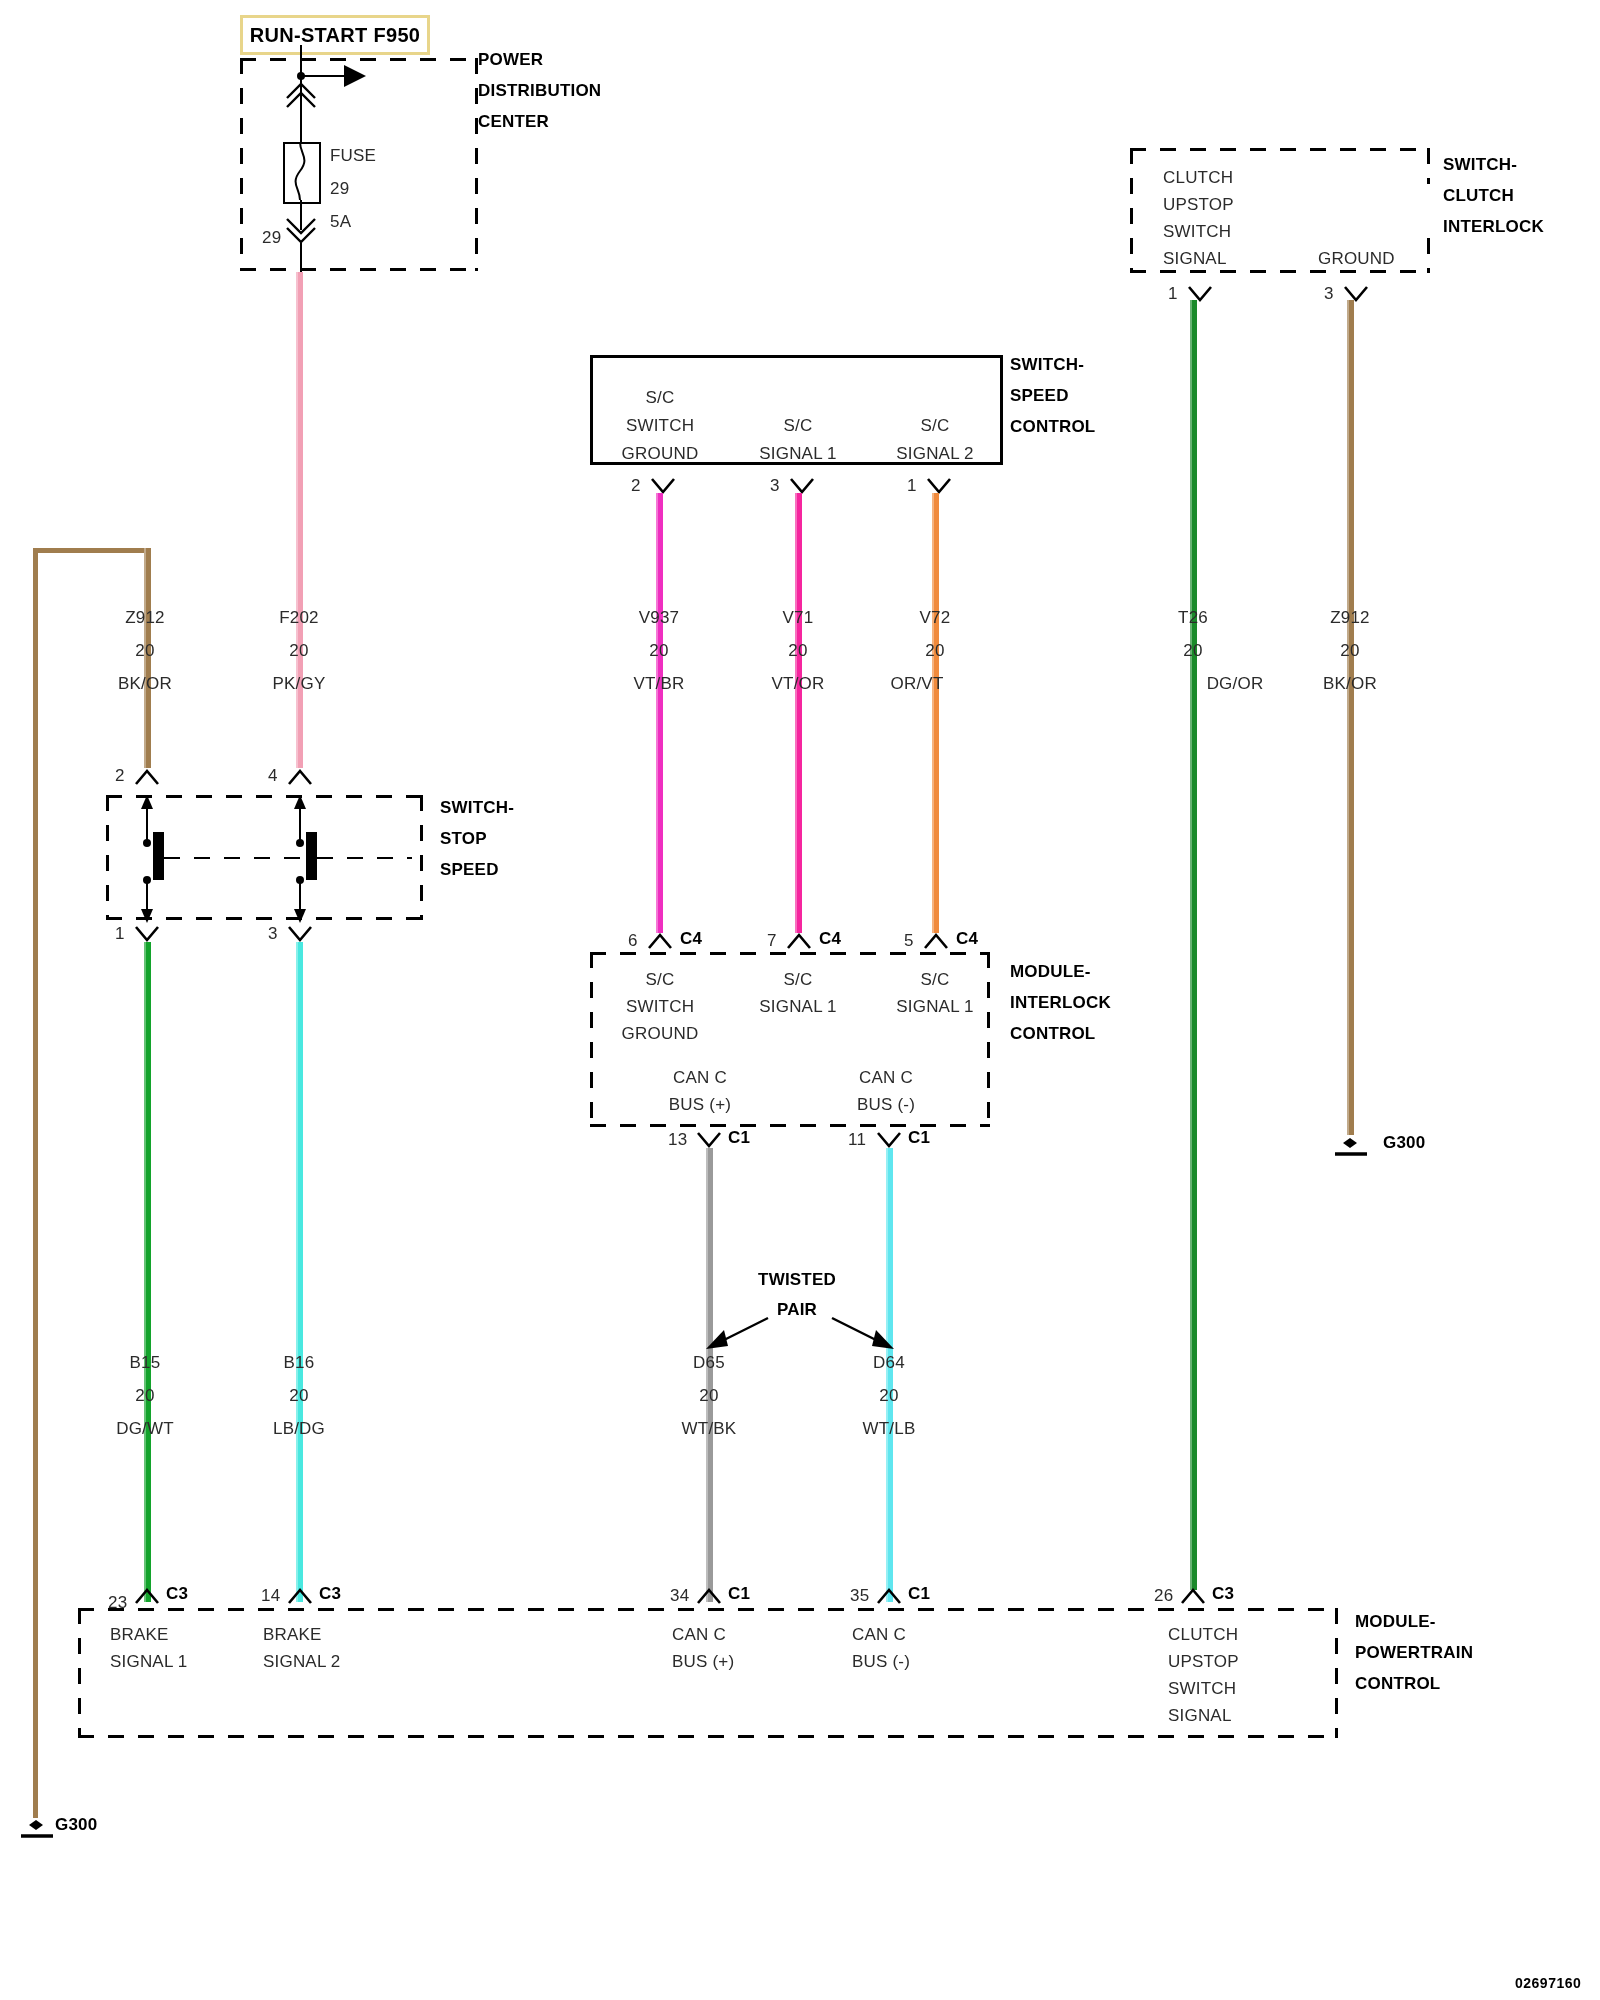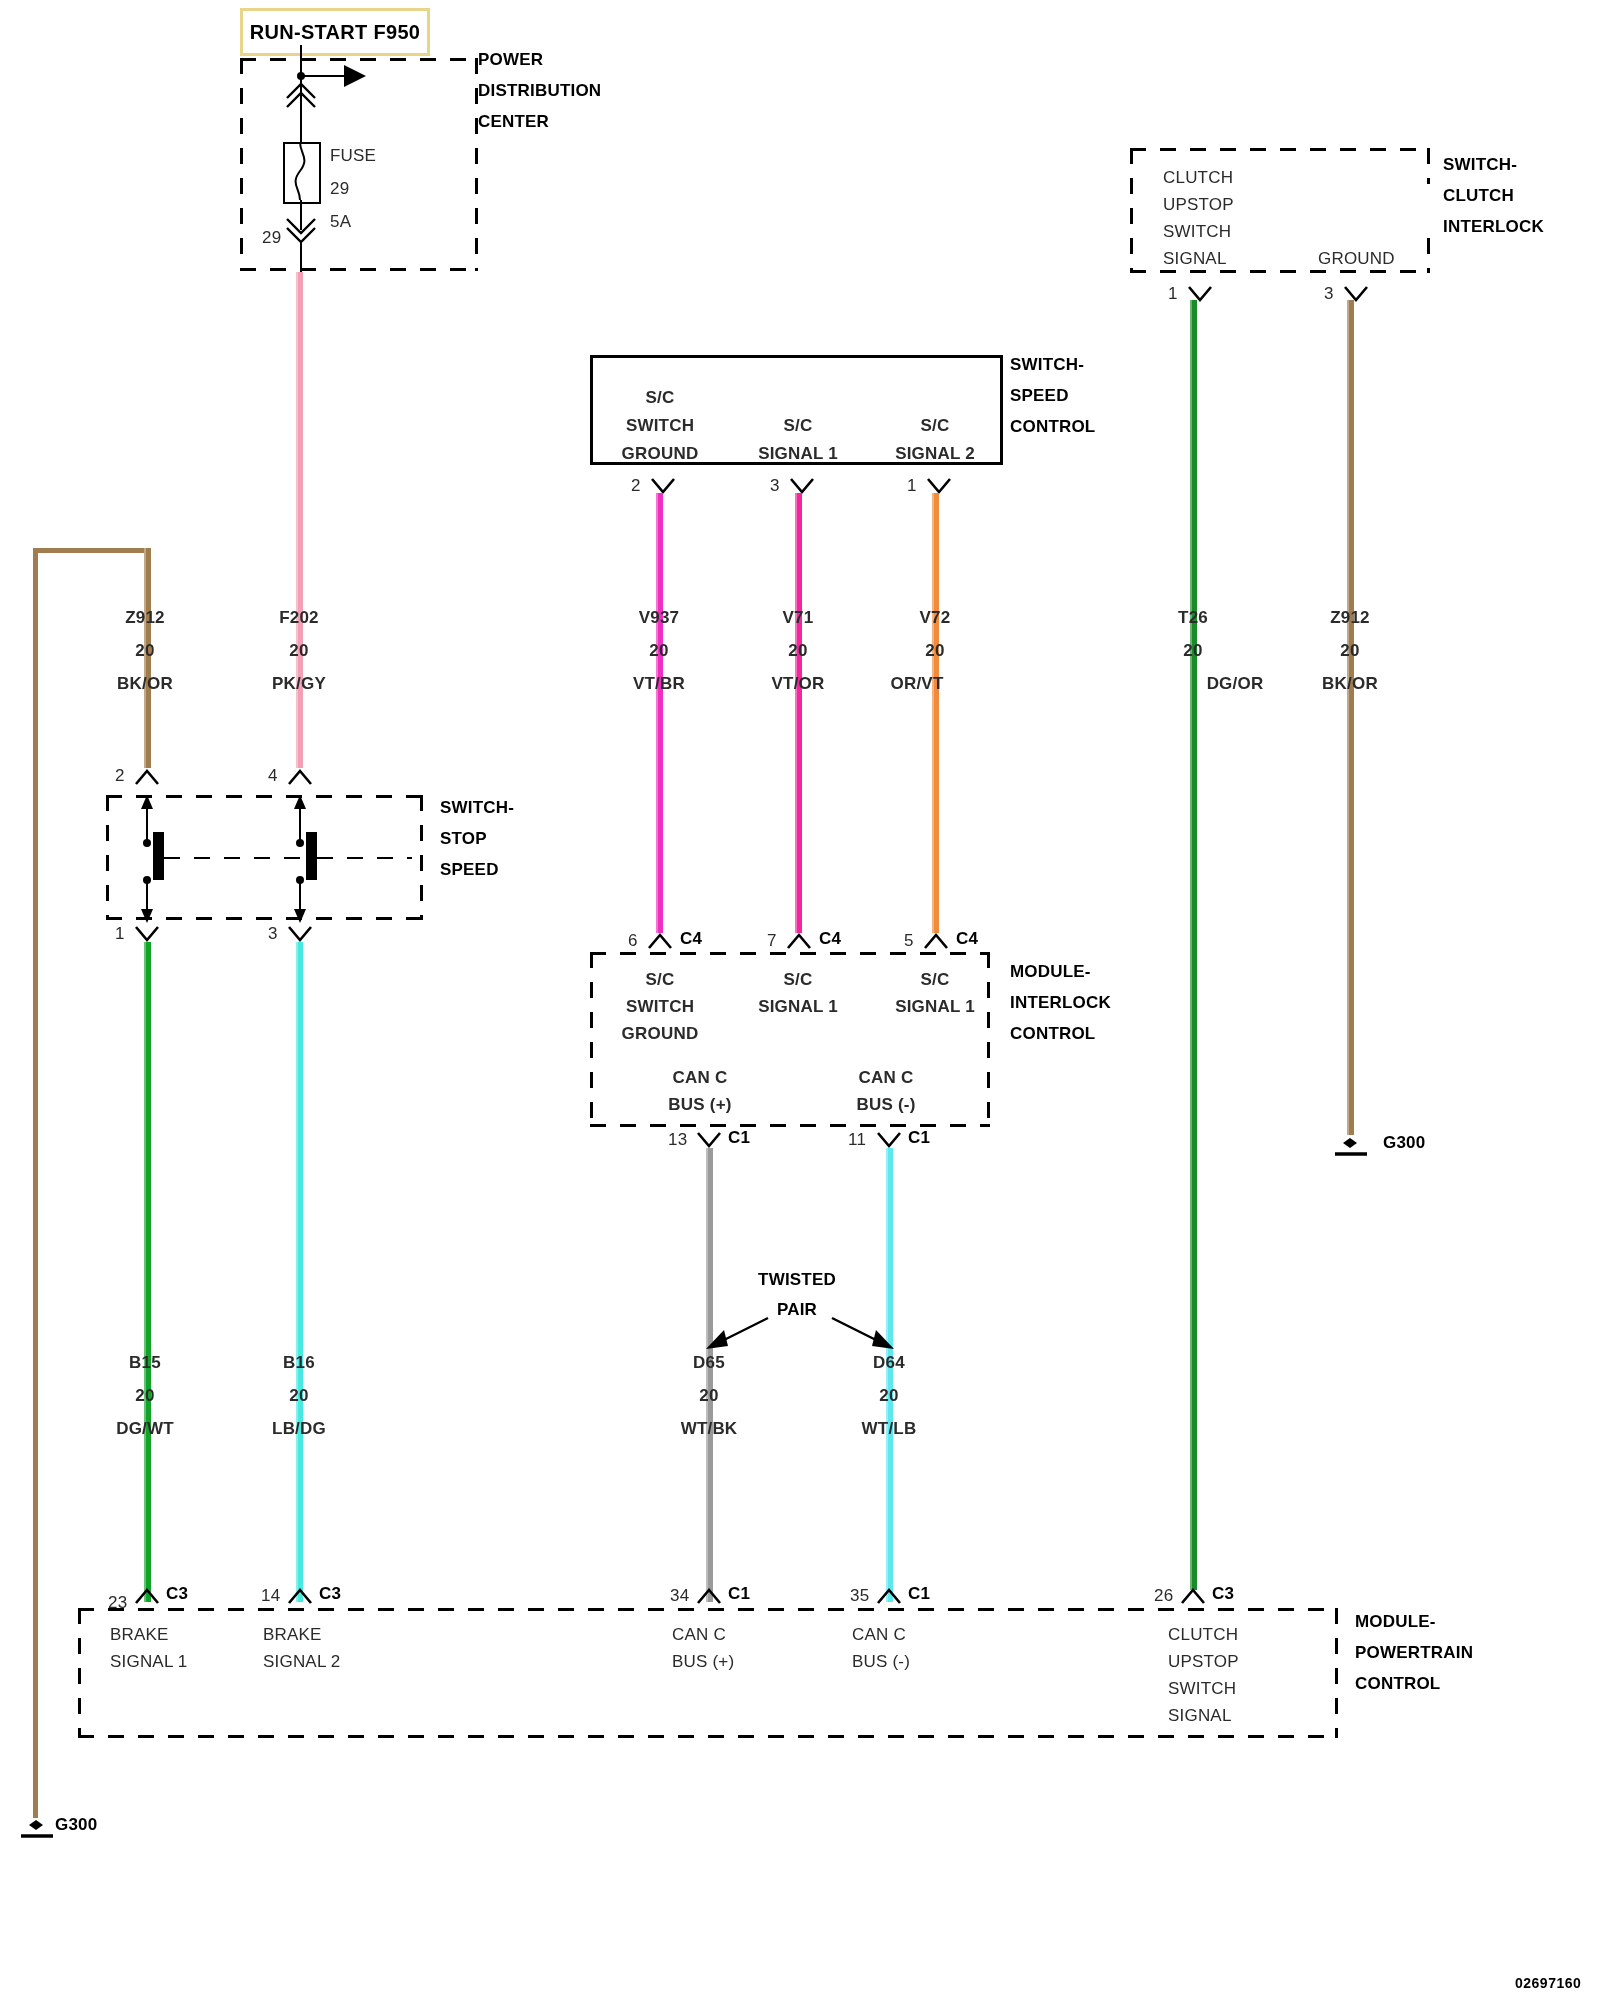--- a/index.html
+++ b/index.html
@@ -3,21 +3,21 @@
 <meta charset="utf-8">
 <style>
   html,body{margin:0;padding:0;background:#fff;}
   body{width:1600px;height:2000px;position:relative;
        font-family:"Liberation Sans",sans-serif;color:#000;overflow:hidden;}
   .wrap{position:absolute;inset:0;}
 
   
   .lbl{position:absolute;white-space:nowrap;font-size:17px;color:#2b2b2b;letter-spacing:.2px;}
   .lbl.bold{font-weight:bold;color:#000;}
-  .lbl.c{transform:translateX(-50%);text-align:left;font-weight:bold;}
+  .lbl.c{transform:translateX(-50%);text-align:left;}
 
   .solidbox{position:absolute;border:3px solid #000;background:#fff;box-sizing:border-box;}
   .dashbox{position:absolute;box-sizing:border-box;
            background-image:
              repeating-linear-gradient(to right,#000 0 16px,transparent 16px 30px),
              repeating-linear-gradient(to right,#000 0 16px,transparent 16px 30px),
              repeating-linear-gradient(to bottom,#000 0 16px,transparent 16px 30px),
              repeating-linear-gradient(to bottom,#000 0 16px,transparent 16px 30px);
            background-size:100% 3px,100% 3px,3px 100%,3px 100%;
            background-position:0 0,0 100%,0 0,100% 0;
@@ -50,21 +50,21 @@
   .title-box span{font-size:20px;font-weight:bold;color:#000;letter-spacing:.3px;}
 
   .arrowhead{position:absolute;width:0;height:0;}
   .docid{position:absolute;font-size:14px;font-weight:bold;color:#000;letter-spacing:.5px;}
 </style>
 </head>
 <body>
 
 <div class="wrap">
 
-  <div class="title-box" style="left:240px;top:8px;width:190px;height:48px;">
+  <div class="title-box" style="left:240px;top:15px;width:190px;height:40px;">
     <span>RUN-START F950</span>
   </div>
 
   <div class="dashbox" style="left:240px;top:58px;width:238px;height:213px;"></div>
 
   <div class="lbl bold" style="left:478px;top:50px;">POWER</div>
   <div class="lbl bold" style="left:478px;top:81px;">DISTRIBUTION</div>
   <div class="lbl bold" style="left:478px;top:112px;">CENTER</div>
 
   <div class="sline-v" style="left:300px;top:45px;height:70px;"></div>

